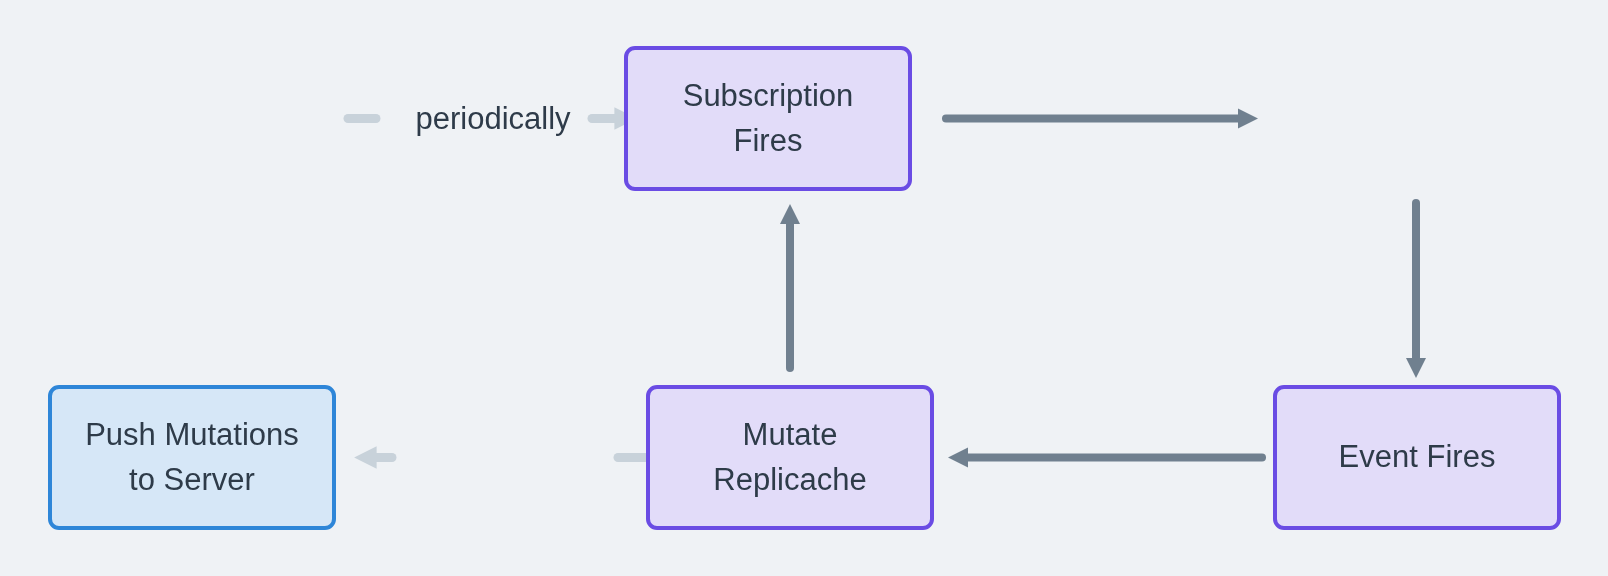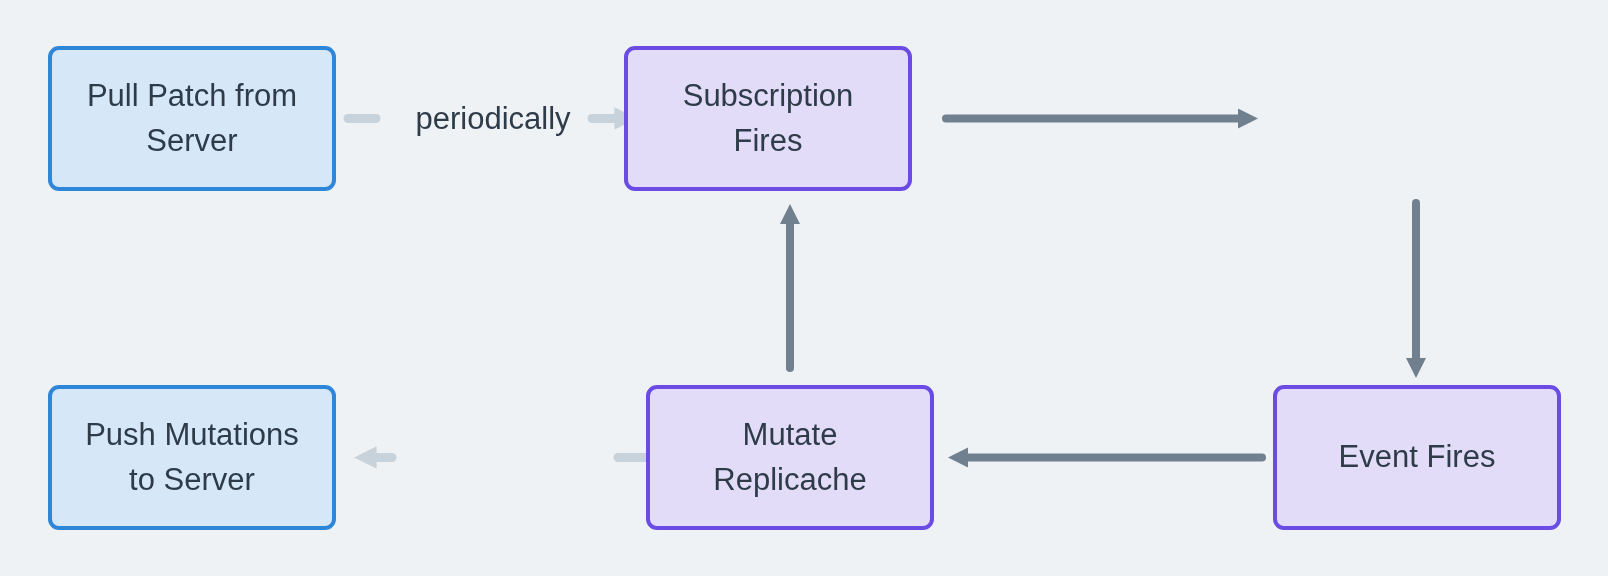--- a/index.html
+++ b/index.html
@@ -63,23 +63,20 @@
     <line x1="1262" y1="457.5" x2="963" y2="457.5" class="stroke-dark" stroke-width="8" marker-end="url(#ah-dark)"></line>
 
     <line x1="790" y1="368" x2="790" y2="219" class="stroke-dark" stroke-width="8" marker-end="url(#ah-dark)"></line>
 
     <g>
       <line x1="618" y1="457.5" x2="645" y2="457.5" class="stroke-light" stroke-width="9"></line>
       <line x1="392" y1="457.5" x2="371" y2="457.5" class="stroke-light" stroke-width="9" marker-end="url(#ah-light)"></line>
     </g>
   </svg>
 
-  <div class="node blue" style="left:48px;top:46px">
-    <span>Pull Patch from Server</span>
-  </div>
 
   <div class="node purple" style="left:624px;top:46px">
     <span>Subscription Fires</span>
   </div>
 
 
   <div class="node blue" style="left:48px;top:385px">
     <span>Push Mutations to Server</span>
   </div>
 

